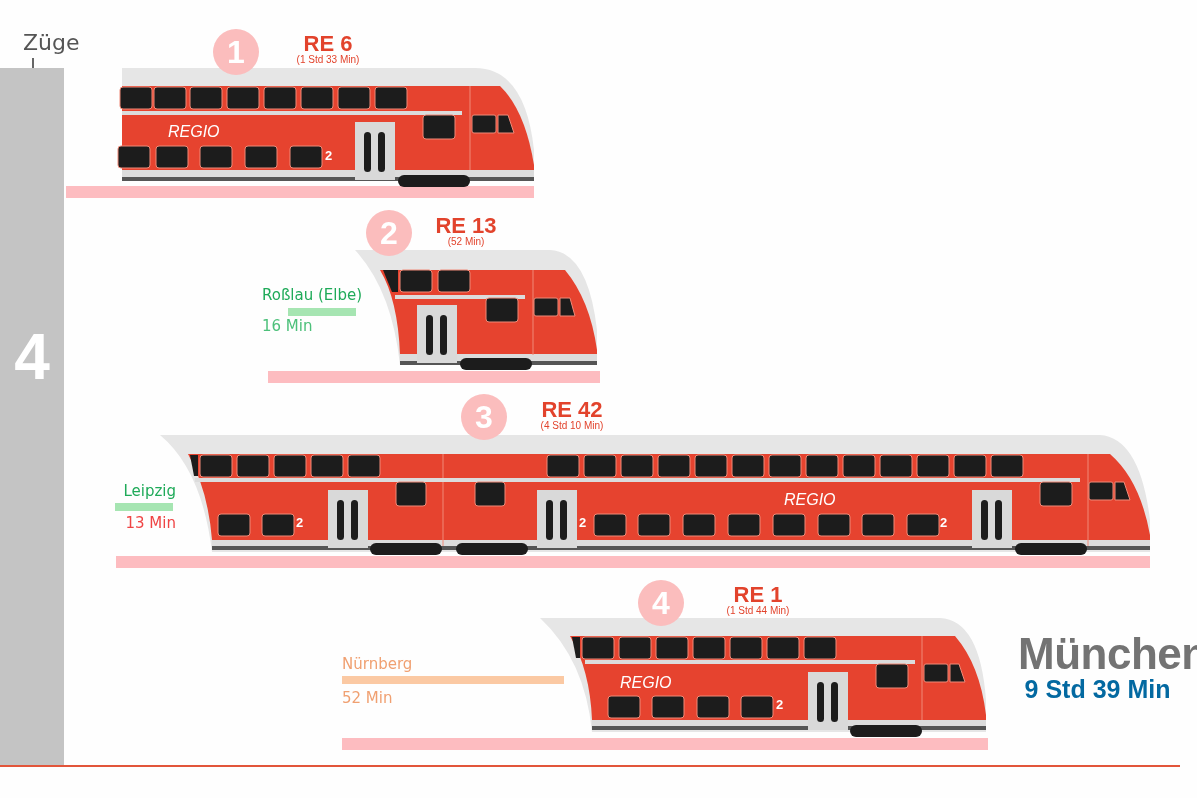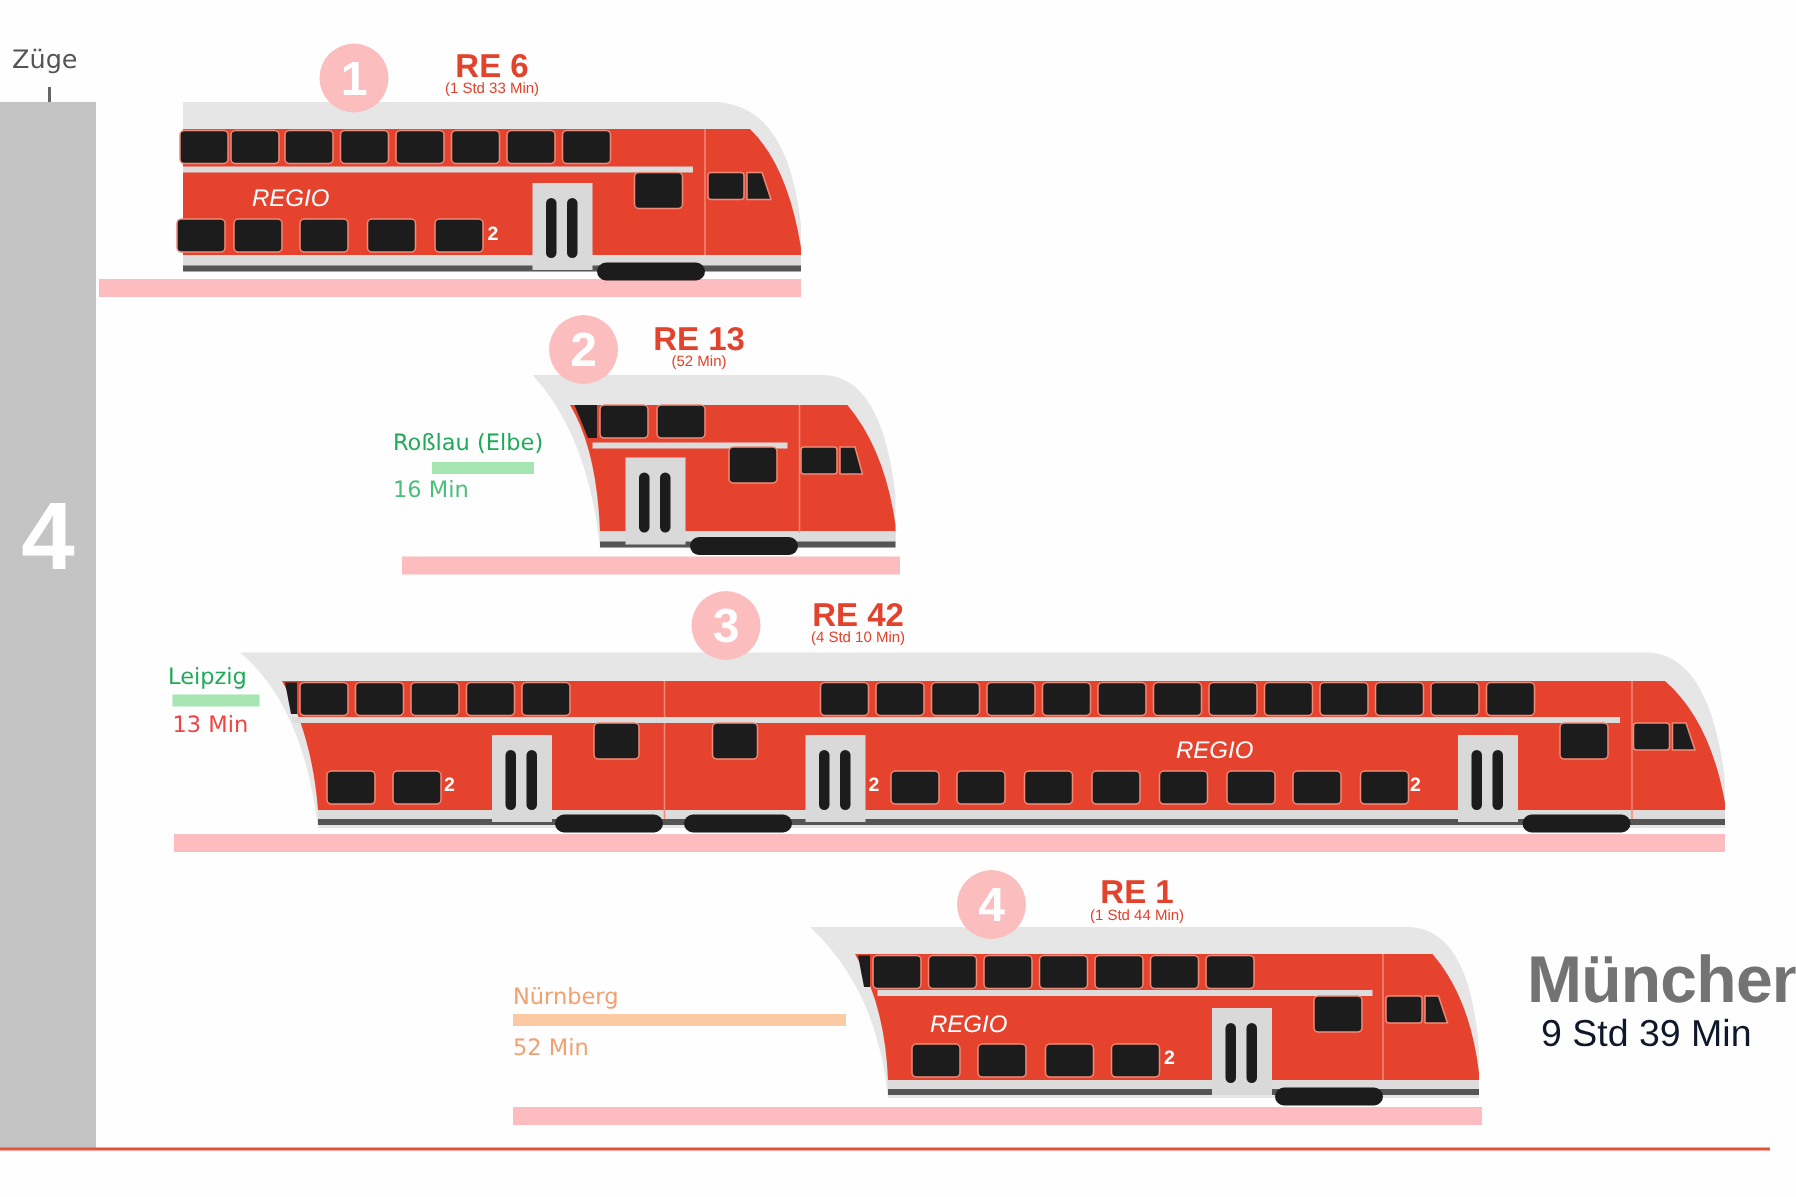--- a/index.html
+++ b/index.html
@@ -1,33 +1,33 @@
 <!DOCTYPE html>
 <html><head>
 <meta charset="utf-8">
 <style>
   * { margin:0; padding:0; box-sizing:border-box; }
   html, body { width:1197px; height:798px; background:#fefefe; overflow:hidden; }
   body { position:relative; font-family:"Liberation Sans", sans-serif; }
   .abs { position:absolute; }
   #stage { position:absolute; left:0; top:0; width:1197px; height:798px; }
-  .label-zuege { position:absolute; left:8px; top:30px; font-family:"DejaVu Sans", sans-serif; font-size:17px; color:#555; }
+  .label-zuege { position:absolute; left:23px; top:30px; font-family:"DejaVu Sans", sans-serif; font-size:22px; color:#555; }
   .zuege-tick { position:absolute; left:32px; top:58px; width:2px; height:64px; background:#666; }
   .count-bar { position:absolute; left:0; top:68px; width:64px; height:698px; background:#c4c4c4; }
   .count-num { position:absolute; left:0; top:320px; width:64px; text-align:center; font-size:64px; font-weight:bold; color:#fff; }
   .baseline { position:absolute; left:0; top:765px; width:1180px; height:2px; background:#e2553a; }
   .badge { position:absolute; width:46px; height:46px; border-radius:50%; background:#fbbdbd; color:#fff; font-weight:bold; font-size:32px; text-align:center; line-height:46px; }
   .route { position:absolute; text-align:center; color:#e2432c; }
   .route .name { font-size:22px; font-weight:bold; line-height:22px; }
   .route .dur { font-size:10px; line-height:10px;text-align:center; }
   .stop { position:absolute; font-family:"DejaVu Sans", sans-serif; font-size:15px; }
   .stop .bar { height:8px; margin:4px 0; }
   .dest { position:absolute; text-align:center; }
   .dest .city { font-size:44px; font-weight:bold; color:#737373; line-height:44px; letter-spacing:-0.5px;margin-left:20px; }
-  .dest .total { font-size:25px; font-weight:normal; color:#0f172a; line-height:26px; }
+  .dest .total { font-size:25px; font-weight:bold; color:#0369a1; line-height:26px; }
   svg text { font-family:"Liberation Sans", sans-serif; }
 </style>
 </head>
 <body>
 
 <div id="stage">
   <div class="label-zuege">Züge</div>
   <div class="zuege-tick"></div>
   <div class="count-bar"></div>
   <div class="count-num">4</div>
@@ -200,21 +200,21 @@
     <div class="name">RE 1</div>
     <div class="dur">(1 Std 44 Min)</div>
   </div>
 
   <div class="stop" style="left:262px;top:286px;width:118px;color:#1faa59">
     <div>Roßlau (Elbe)</div>
     <div class="bar" style="background:#a6e5b2;width:68px;margin-left:26px"></div>
     <div style="color:#4cc07a;margin-top:-3px">16 Min</div>
   </div>
 
-  <div class="stop" style="left:112px;top:442px;width:64px;color:#1faa59;text-align:left">
+  <div class="stop" style="left:112px;top:482px;width:64px;color:#1faa59;text-align:right">
     <div>Leipzig</div>
     <div class="bar" style="background:#a6e5b2;width:58px;margin:3px 0 3px 3px"></div>
     <div style="color:#ef4444;margin-left:3px">13 Min</div>
   </div>
 
   <div class="stop" style="left:342px;top:655px;width:222px;color:#f0a071">
     <div>Nürnberg</div>
     <div class="bar" style="background:#fbc9a3;width:222px;margin:3px 0 5px 0"></div>
     <div>52 Min</div>
   </div>

